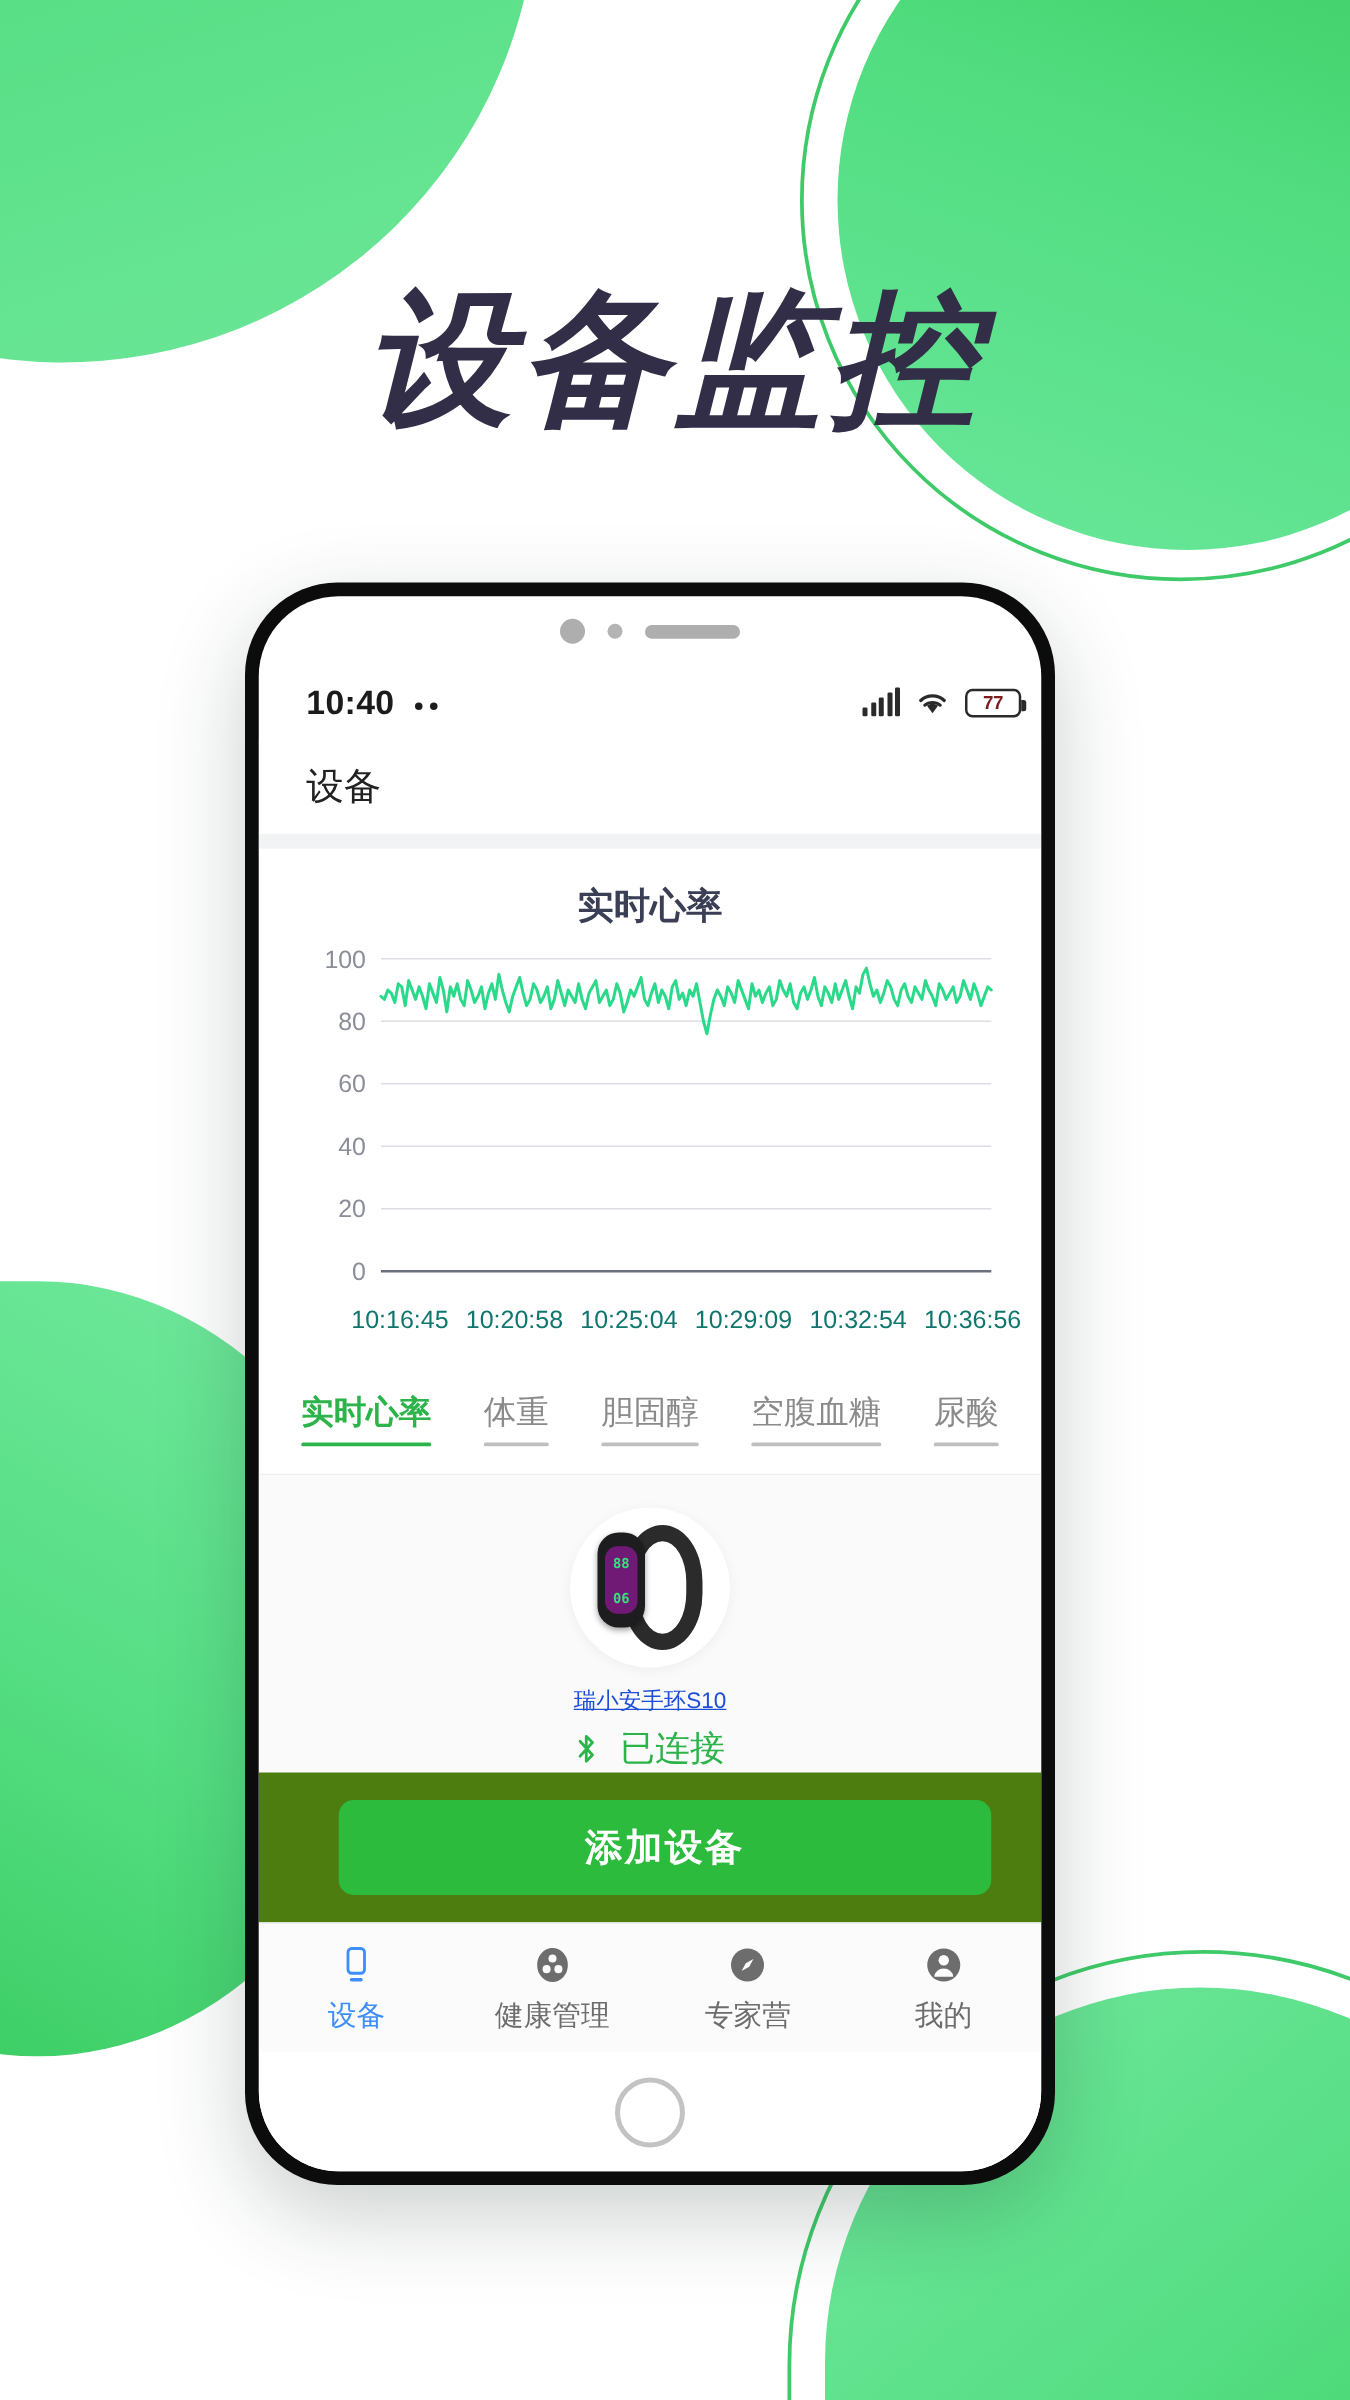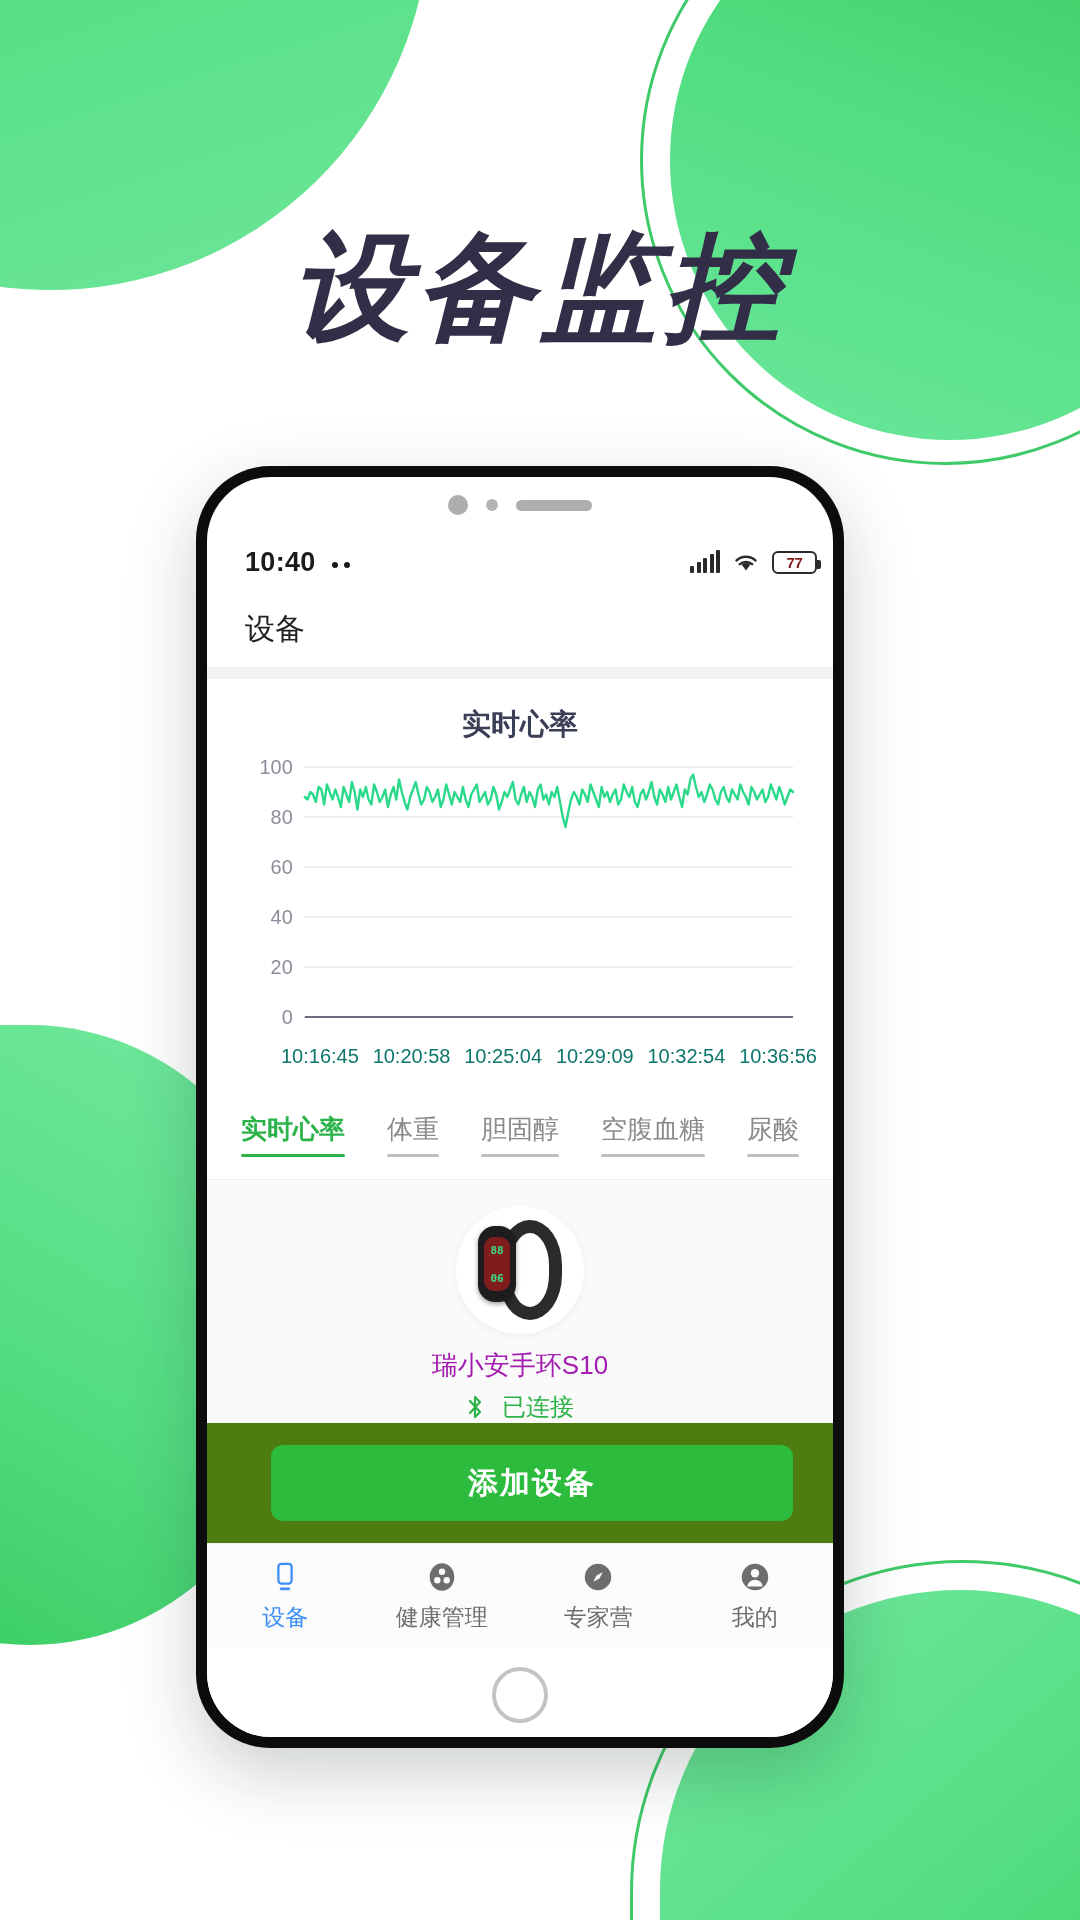--- a/index.html
+++ b/index.html
@@ -220,33 +220,33 @@
     position:absolute; left:6px; top:8px;
     width:38px; height:76px;
     background:#1d1d1f;
     border-radius:17px;
     overflow:hidden;
     display:flex; align-items:center; justify-content:center;
     box-shadow:0 2px 5px rgba(0,0,0,.4);
   }
   .band-screen {
     width:26px; height:54px;
-    background:#7f1d1d;
+    background:#701a75;
     border-radius:10px;
     display:flex; flex-direction:column; align-items:center; justify-content:center;
     gap:17px;
   }
   .band-screen b {
     font-size:11px; color:#37e07a; line-height:1;
     font-family:"DejaVu Sans Mono","Liberation Mono",monospace;
     font-weight:bold;
   }
-  .device-name { margin-top:14px; font-size:26px; color:#a21caf; }
+  .device-name { margin-top:14px; font-size:18px; color:#1d4ed8;text-decoration:underline; }
   .device-status {
-    margin-top:8px; font-size:24px; color:#2cb34a;
+    margin-top:8px; font-size:28px; color:#2cb34a;
     display:flex; align-items:center; gap:18px;
   }
 
   
   .add-zone {
     background:#4d7c0f;
     padding:22px 40px 22px 64px;
     flex-shrink:0;
   }
   .add-btn {

